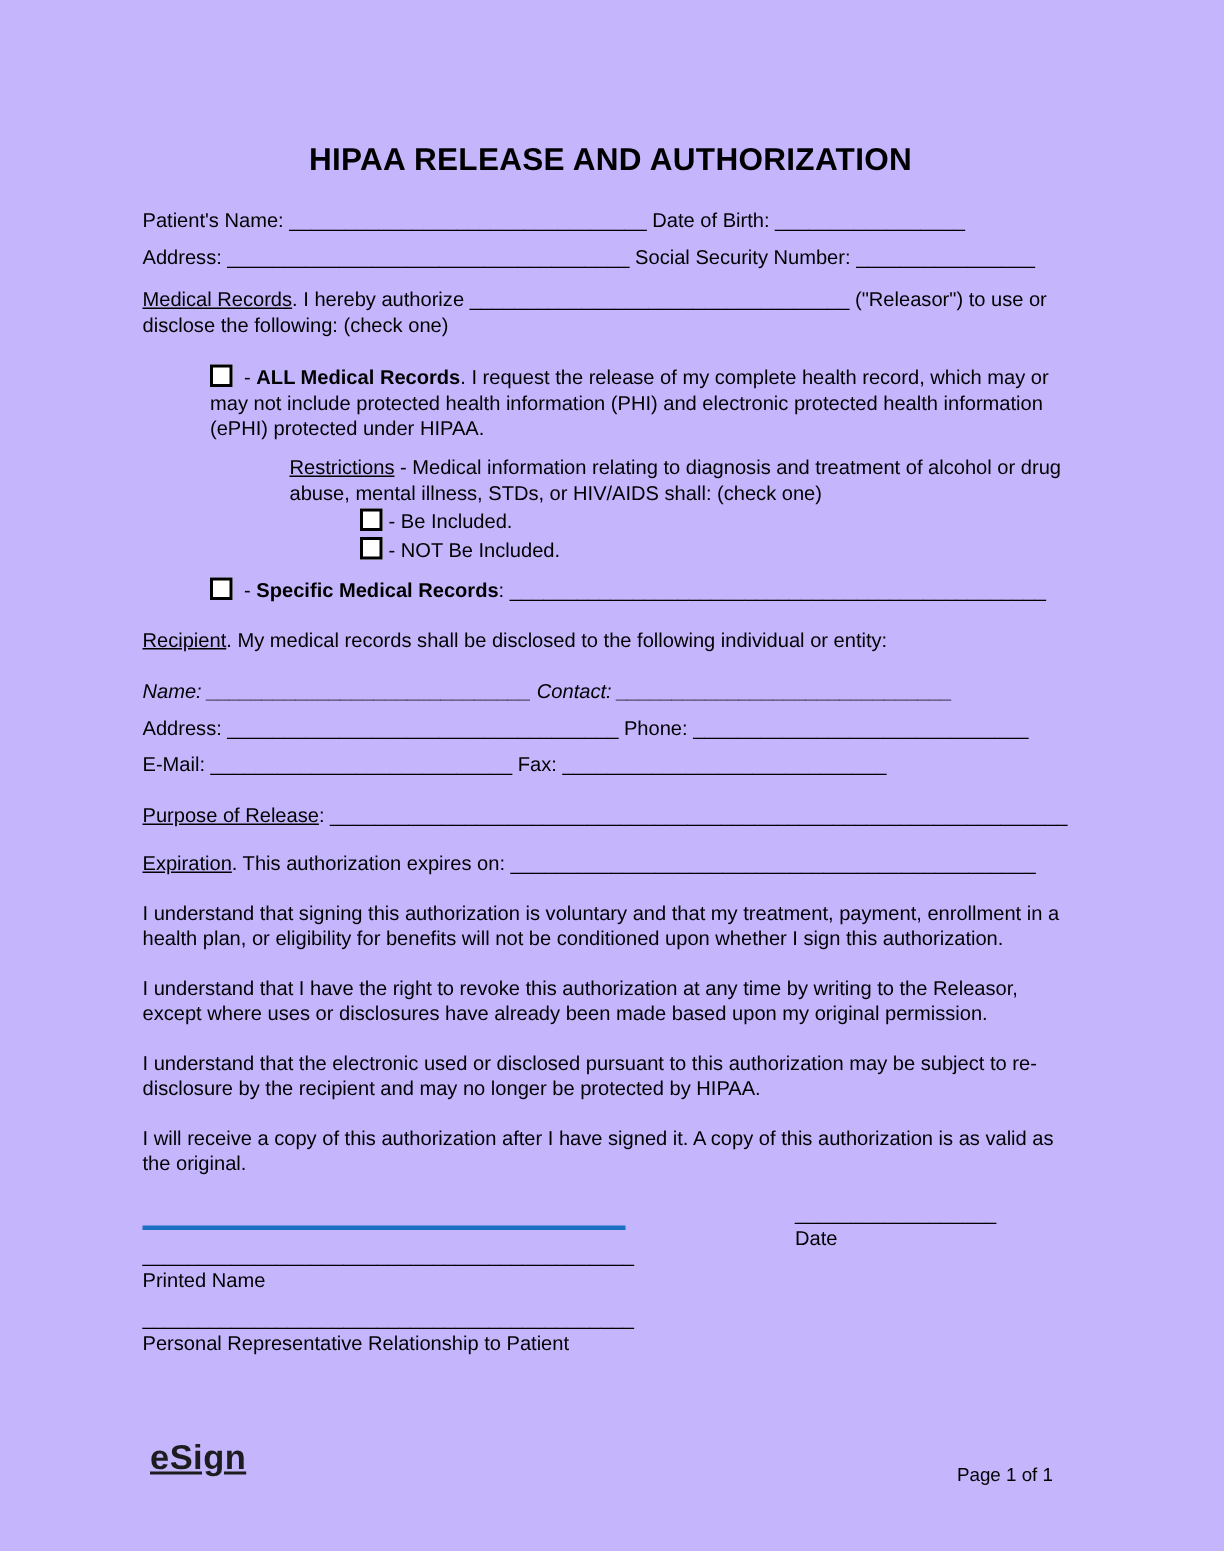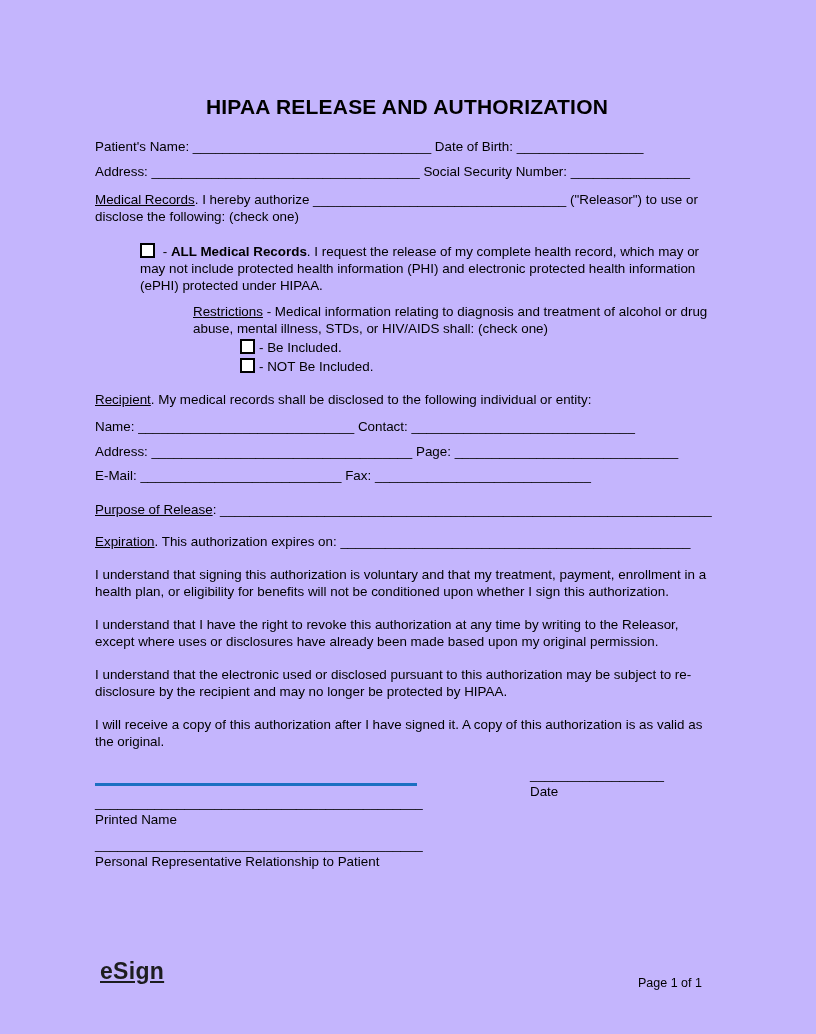--- a/index.html
+++ b/index.html
@@ -44,21 +44,21 @@
   
   .m-patient   { margin-top: 19px; }
   .m-address   { margin-top: 8px; }
   .m-medrec    { margin-top: 11px; }
   .m-allrec    { margin-top: 18px; padding-left: 45px; }
   .m-restrict  { margin-top: 9px;  padding-left: 98px; }
   .m-opt1      { margin-top: 2px;  padding-left: 145px; }
   .m-opt2      { margin-top: 2px;  padding-left: 145px; }
   .m-specific  { margin-top: 10px; padding-left: 45px; }
   .m-recipient { margin-top: 16px; }
-  .m-name      { margin-top: 10px; }
+  .m-name      { margin-top: 17px; font-style: italic; }
   .m-raddr     { margin-top: 8px; }
   .m-email     { margin-top: 7px; }
   .m-purpose   { margin-top: 17px; }
   .m-expire    { margin-top: 15px; }
   .m-para      { margin-top: 16px; }
   .sig-block { position: relative; margin-top: 33px; }
   .sig-rule {
     width: 322px;
     border-top: 3px solid #1c6fc2;
     margin-bottom: 3px;
@@ -104,26 +104,27 @@
     <div class="m-medrec"><span class="u">Medical Records</span><span>. I hereby authorize </span><span class="blank">__________________________________</span><span> ("Releasor") to use or disclose the following: (check one)</span></div>
 
     <div class="m-allrec"><span class="checkbox"></span><span> - </span><span class="b">ALL Medical Records</span><span>. I request the release of my complete health record, which may or may not include protected health information (PHI) and electronic protected health information (ePHI) protected under HIPAA.</span></div>
 
     <div class="m-restrict"><span class="u">Restrictions</span><span> - Medical information relating to diagnosis and treatment of alcohol or drug abuse, mental illness, STDs, or HIV/AIDS shall: (check one)</span></div>
 
     <div class="m-opt1"><span class="checkbox"></span><span>- Be Included.</span></div>
 
     <div class="m-opt2"><span class="checkbox"></span><span>- NOT Be Included.</span></div>
 
+    <div class="m-specific"><span class="checkbox"></span><span> - </span><span class="b">Specific Medical Records</span><span>: </span><span class="blank">________________________________________________</span></div>
 
     <div class="m-recipient"><span class="u">Recipient</span><span>. My medical records shall be disclosed to the following individual or entity:</span></div>
 
     <div class="line m-name"><span>Name: </span><span class="blank">_____________________________</span><span> Contact: </span><span class="blank">______________________________</span></div>
 
-    <div class="line m-raddr"><span>Address: </span><span class="blank">___________________________________</span><span> Page: </span><span class="blank">______________________________</span></div>
+    <div class="line m-raddr"><span>Address: </span><span class="blank">___________________________________</span><span> Phone: </span><span class="blank">______________________________</span></div>
 
     <div class="line m-email"><span>E-Mail: </span><span class="blank">___________________________</span><span> Fax: </span><span class="blank">_____________________________</span></div>
 
     <div class="line m-purpose"><span class="u">Purpose of Release</span><span>: </span><span class="blank">__________________________________________________________________</span></div>
 
     <div class="line m-expire"><span class="u">Expiration</span><span>. This authorization expires on: </span><span class="blank">_______________________________________________</span></div>
 
     <div class="m-para">I understand that signing this authorization is voluntary and that my treatment, payment, enrollment in a health plan, or eligibility for benefits will not be conditioned upon whether I sign this authorization.</div>
     <div class="m-para">I understand that I have the right to revoke this authorization at any time by writing to the Releasor, except where uses or disclosures have already been made based upon my original permission.</div>
     <div class="m-para">I understand that the electronic used or disclosed pursuant to this authorization may be subject to re-disclosure by the recipient and may no longer be protected by HIPAA.</div>

